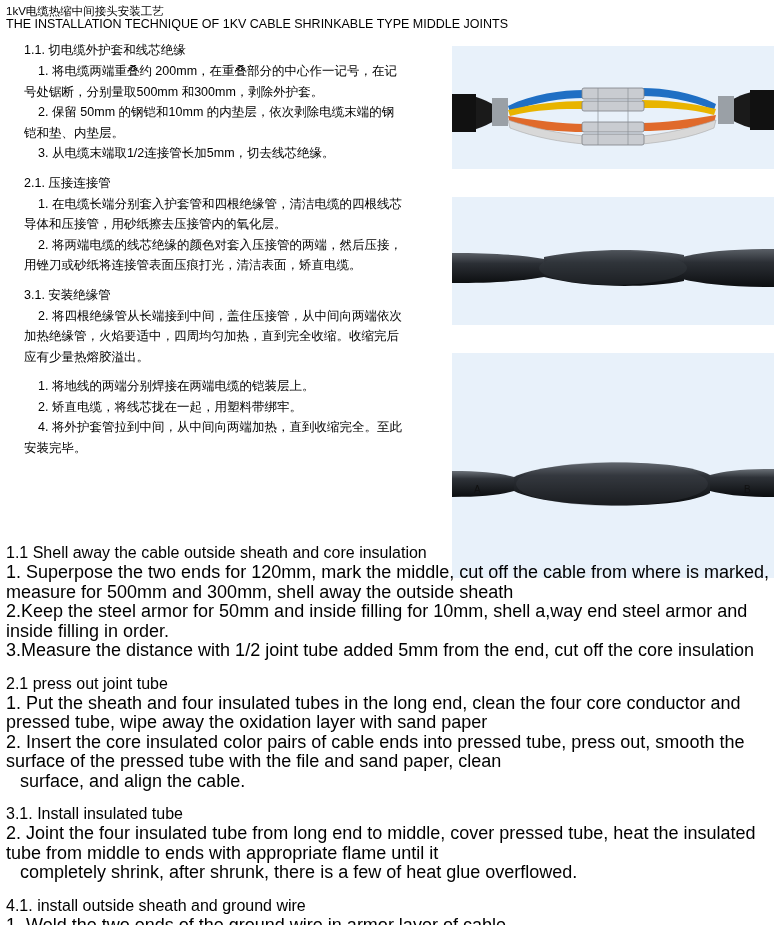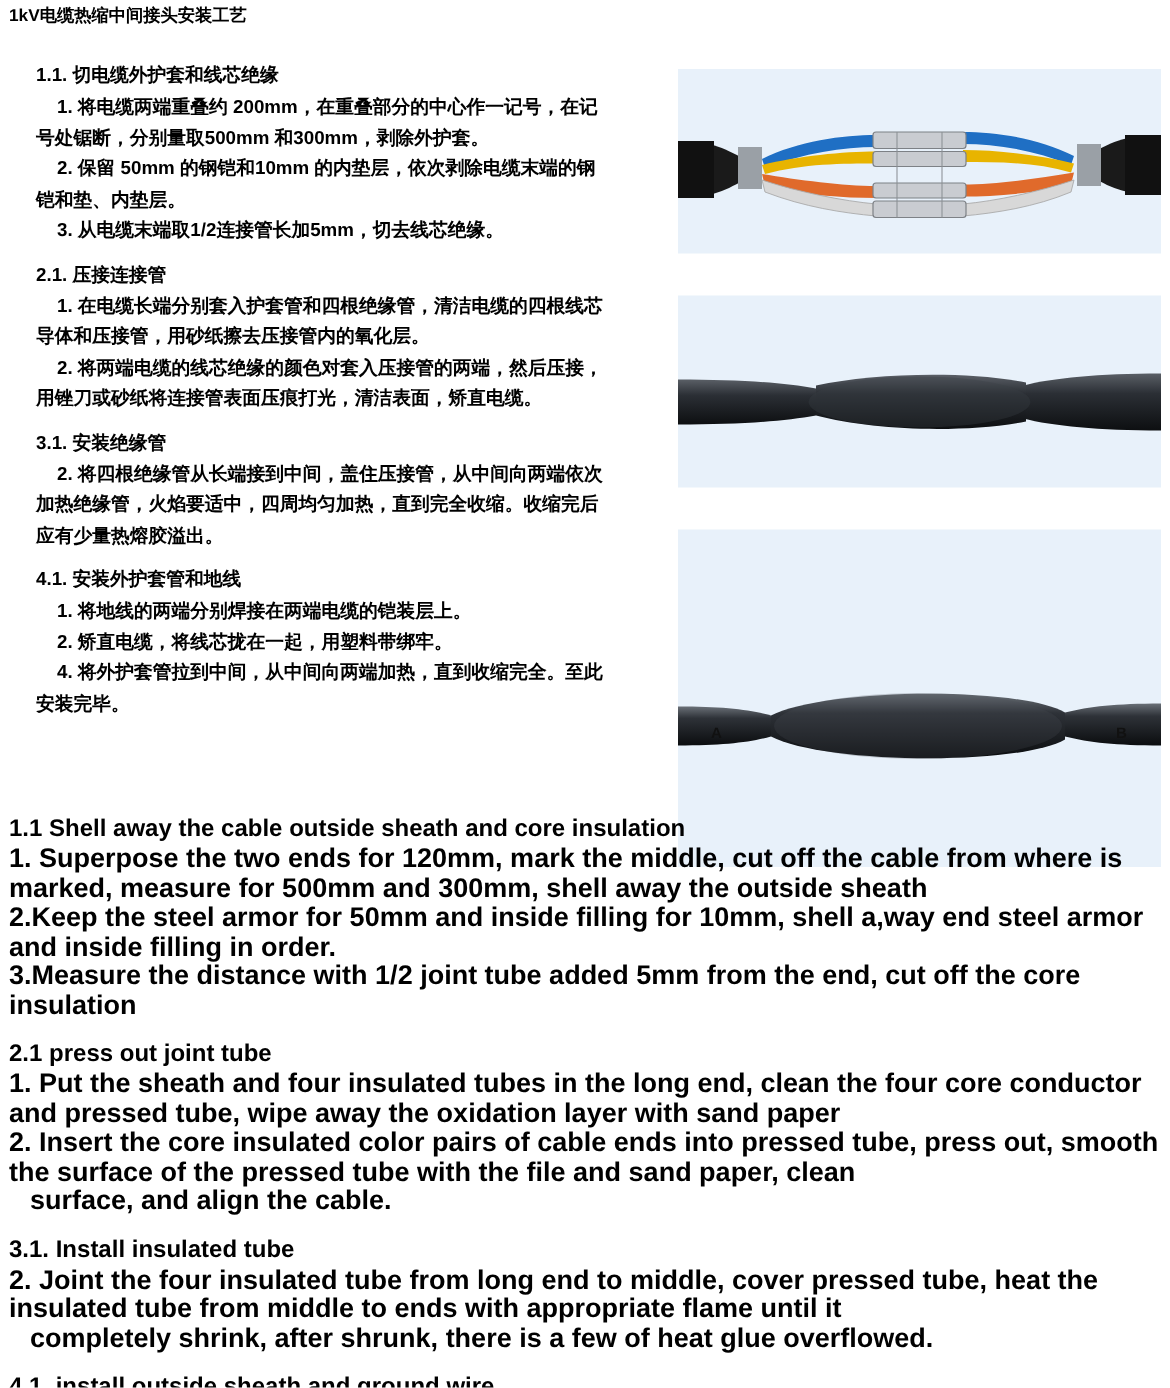--- a/index.html
+++ b/index.html
@@ -14,21 +14,20 @@
     color: #000000;
     position: relative;
     overflow: hidden;
   }
   .page {
     position: relative;
     width: 780px;
     height: 904px;
     padding: 0;
     box-sizing: border-box;
-    font-weight: bold;
   }
   .title-cn {
     position: absolute;
     left: 6px;
     top: 4px;
     font-size: 11.5px;
     line-height: 14px;
     white-space: nowrap;
   }
   .title-en {
@@ -101,20 +100,21 @@
   .en-item.cont {
     text-indent: 14px;
   }
 </style>
 </head>
 <body>
 
 <div class="page">
 
   <div class="title-cn">1kV电缆热缩中间接头安装工艺</div>
+  <div class="title-en">THE INSTALLATION TECHNIQUE OF 1KV CABLE SHRINKABLE TYPE MIDDLE JOINTS</div>
 
   <div class="cn-col">
 
     <div class="cn-block">
       <p class="cn-head">1.1. 切电缆外护套和线芯绝缘</p>
       <p class="cn-item">1. 将电缆两端重叠约 200mm，在重叠部分的中心作一记号，在记号处锯断，分别量取500mm 和300mm，剥除外护套。</p>
       <p class="cn-item">2. 保留 50mm 的钢铠和10mm 的内垫层，依次剥除电缆末端的钢铠和垫、内垫层。</p>
       <p class="cn-item">3. 从电缆末端取1/2连接管长加5mm，切去线芯绝缘。</p>
     </div>
 
@@ -123,21 +123,20 @@
       <p class="cn-item">1. 在电缆长端分别套入护套管和四根绝缘管，清洁电缆的四根线芯导体和压接管，用砂纸擦去压接管内的氧化层。</p>
       <p class="cn-item">2. 将两端电缆的线芯绝缘的颜色对套入压接管的两端，然后压接，用锉刀或砂纸将连接管表面压痕打光，清洁表面，矫直电缆。</p>
     </div>
 
     <div class="cn-block">
       <p class="cn-head">3.1. 安装绝缘管</p>
       <p class="cn-item">2. 将四根绝缘管从长端接到中间，盖住压接管，从中间向两端依次加热绝缘管，火焰要适中，四周均匀加热，直到完全收缩。收缩完后应有少量热熔胶溢出。</p>
     </div>
 
     <div class="cn-block">
-      <p class="cn-head">4.1. 安装外护套管和地线</p>
       <p class="cn-item">1. 将地线的两端分别焊接在两端电缆的铠装层上。</p>
       <p class="cn-item">2. 矫直电缆，将线芯拢在一起，用塑料带绑牢。</p>
       <p class="cn-item">4. 将外护套管拉到中间，从中间向两端加热，直到收缩完全。至此安装完毕。</p>
     </div>
 
   </div>
 
   <div class="img-col">
 
     <div class="fig fig1">

